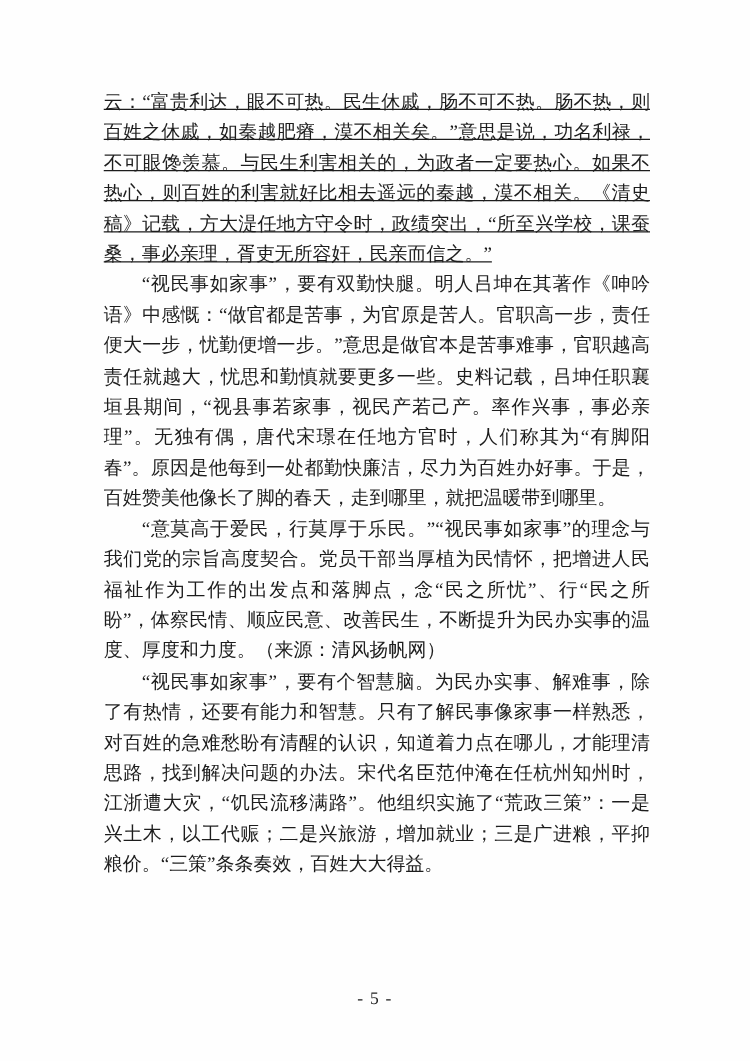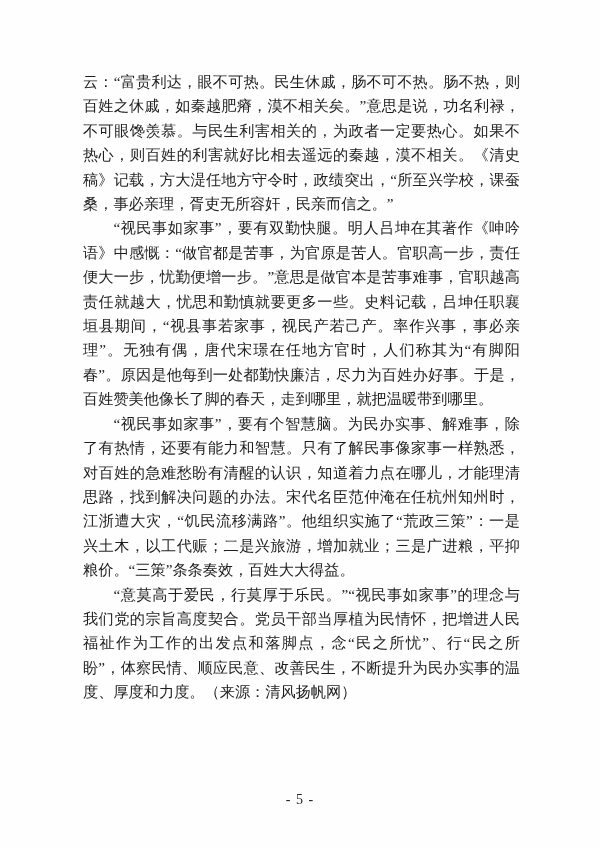--- a/index.html
+++ b/index.html
@@ -30,36 +30,37 @@
     text-align: justify;
     text-justify: inter-character;
   }
   .content p {
     margin: 0;
     padding: 0;
     text-indent: 2em;
   }
   .content p.first-para {
     text-indent: 0;
+    text-decoration: underline;
   }
   .page-number {
     position: absolute;
     left: 0;
     top: 792px;
     width: 600px;
     text-align: center;
     font-size: 14px;
     color: #222222;
     letter-spacing: 1px;
   }
 </style>
 </head>
 <body>
 
 <div class="page">
   <div class="content">
     <p class="first-para">云：“富贵利达，眼不可热。民生休戚，肠不可不热。肠不热，则百姓之休戚，如秦越肥瘠，漠不相关矣。”意思是说，功名利禄，不可眼馋羡慕。与民生利害相关的，为政者一定要热心。如果不热心，则百姓的利害就好比相去遥远的秦越，漠不相关。《清史稿》记载，方大湜任地方守令时，政绩突出，“所至兴学校，课蚕桑，事必亲理，胥吏无所容奸，民亲而信之。”</p>
     <p>“视民事如家事”，要有双勤快腿。明人吕坤在其著作《呻吟语》中感慨：“做官都是苦事，为官原是苦人。官职高一步，责任便大一步，忧勤便增一步。”意思是做官本是苦事难事，官职越高责任就越大，忧思和勤慎就要更多一些。史料记载，吕坤任职襄垣县期间，“视县事若家事，视民产若己产。率作兴事，事必亲理”。无独有偶，唐代宋璟在任地方官时，人们称其为“有脚阳春”。原因是他每到一处都勤快廉洁，尽力为百姓办好事。于是，百姓赞美他像长了脚的春天，走到哪里，就把温暖带到哪里。</p>
+    <p>“意莫高于爱民，行莫厚于乐民。”“视民事如家事”的理念与我们党的宗旨高度契合。党员干部当厚植为民情怀，把增进人民福祉作为工作的出发点和落脚点，念“民之所忧”、行“民之所盼”，体察民情、顺应民意、改善民生，不断提升为民办实事的温度、厚度和力度。（来源：清风扬帆网）</p>
     <p>“视民事如家事”，要有个智慧脑。为民办实事、解难事，除了有热情，还要有能力和智慧。只有了解民事像家事一样熟悉，对百姓的急难愁盼有清醒的认识，知道着力点在哪儿，才能理清思路，找到解决问题的办法。宋代名臣范仲淹在任杭州知州时，江浙遭大灾，“饥民流移满路”。他组织实施了“荒政三策”：一是兴土木，以工代赈；二是兴旅游，增加就业；三是广进粮，平抑粮价。“三策”条条奏效，百姓大大得益。</p>
-    <p>“意莫高于爱民，行莫厚于乐民。”“视民事如家事”的理念与我们党的宗旨高度契合。党员干部当厚植为民情怀，把增进人民福祉作为工作的出发点和落脚点，念“民之所忧”、行“民之所盼”，体察民情、顺应民意、改善民生，不断提升为民办实事的温度、厚度和力度。（来源：清风扬帆网）</p>
   </div>
   <div class="page-number">- 5 -</div>
 </div>
 
 </body></html>

